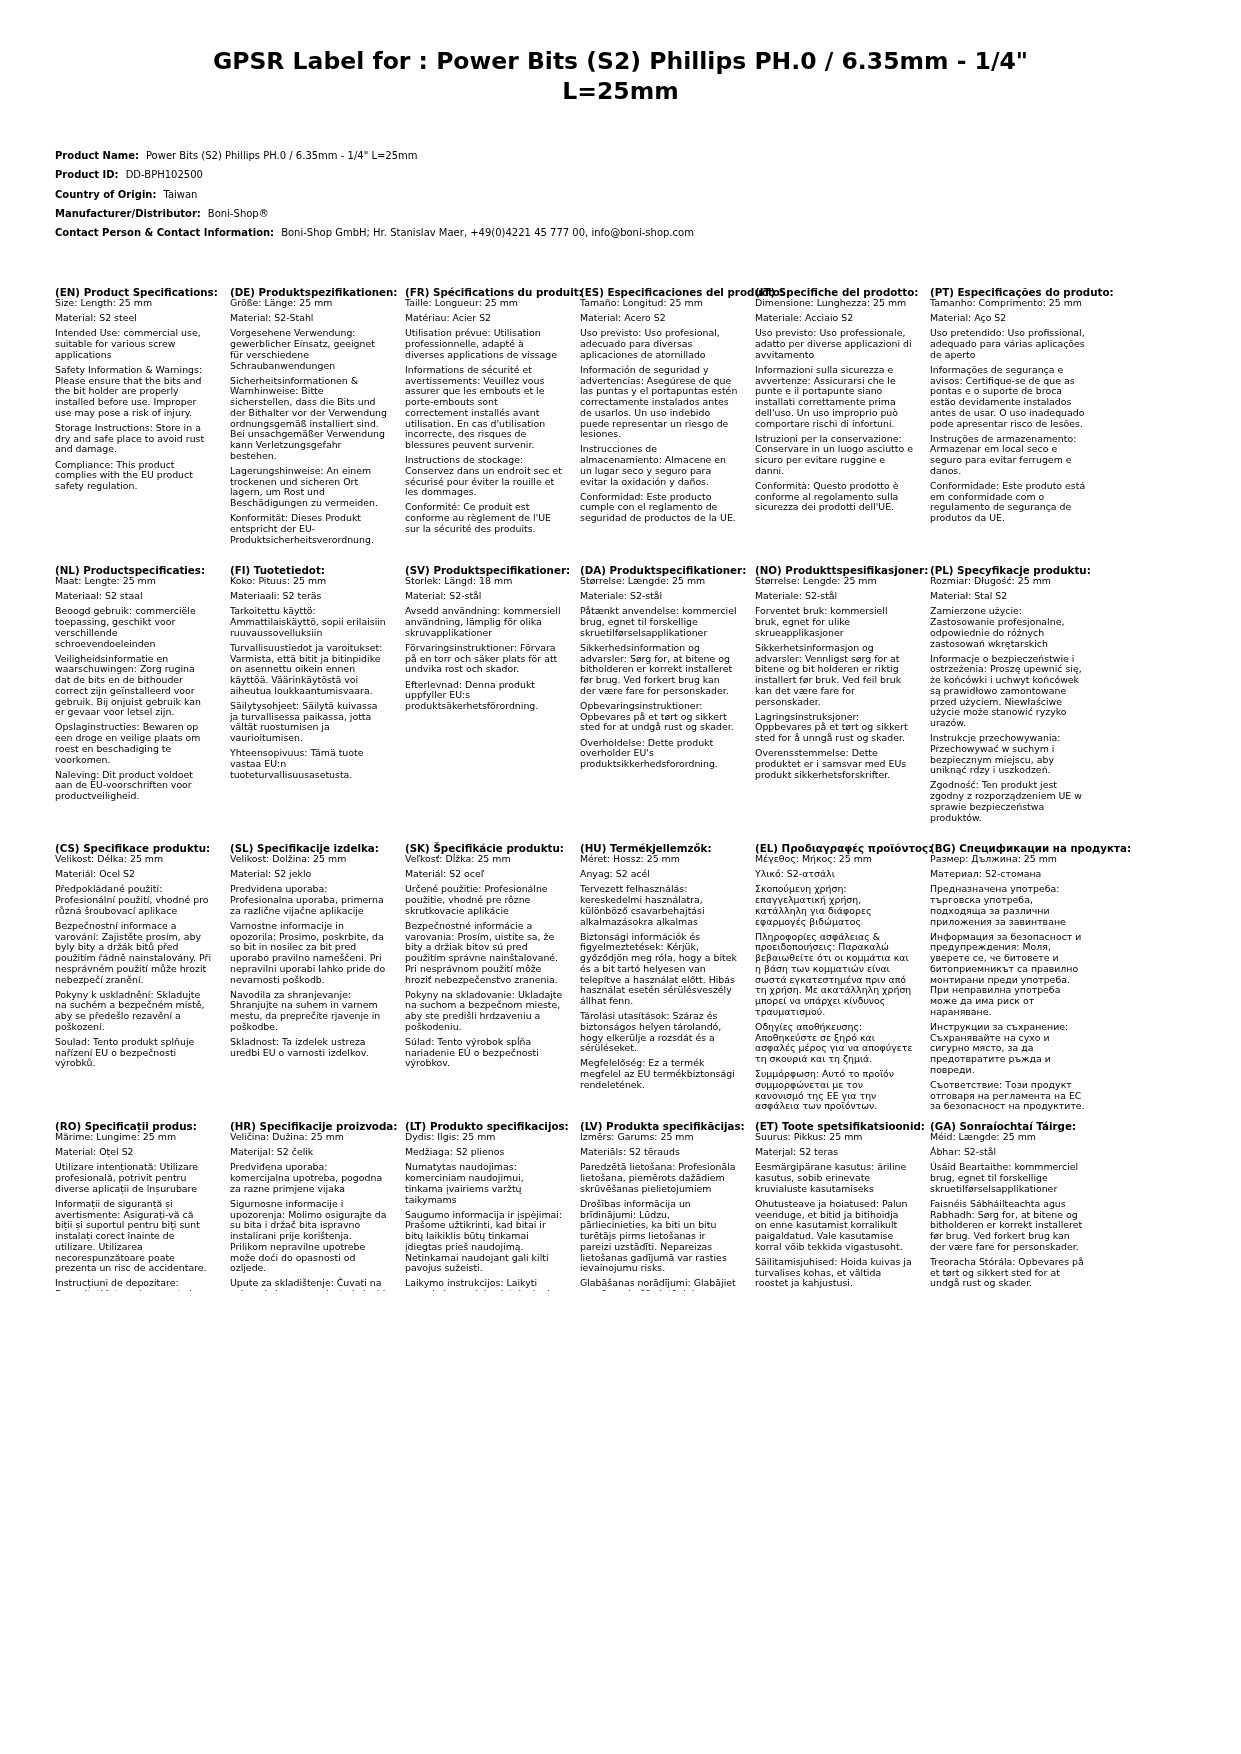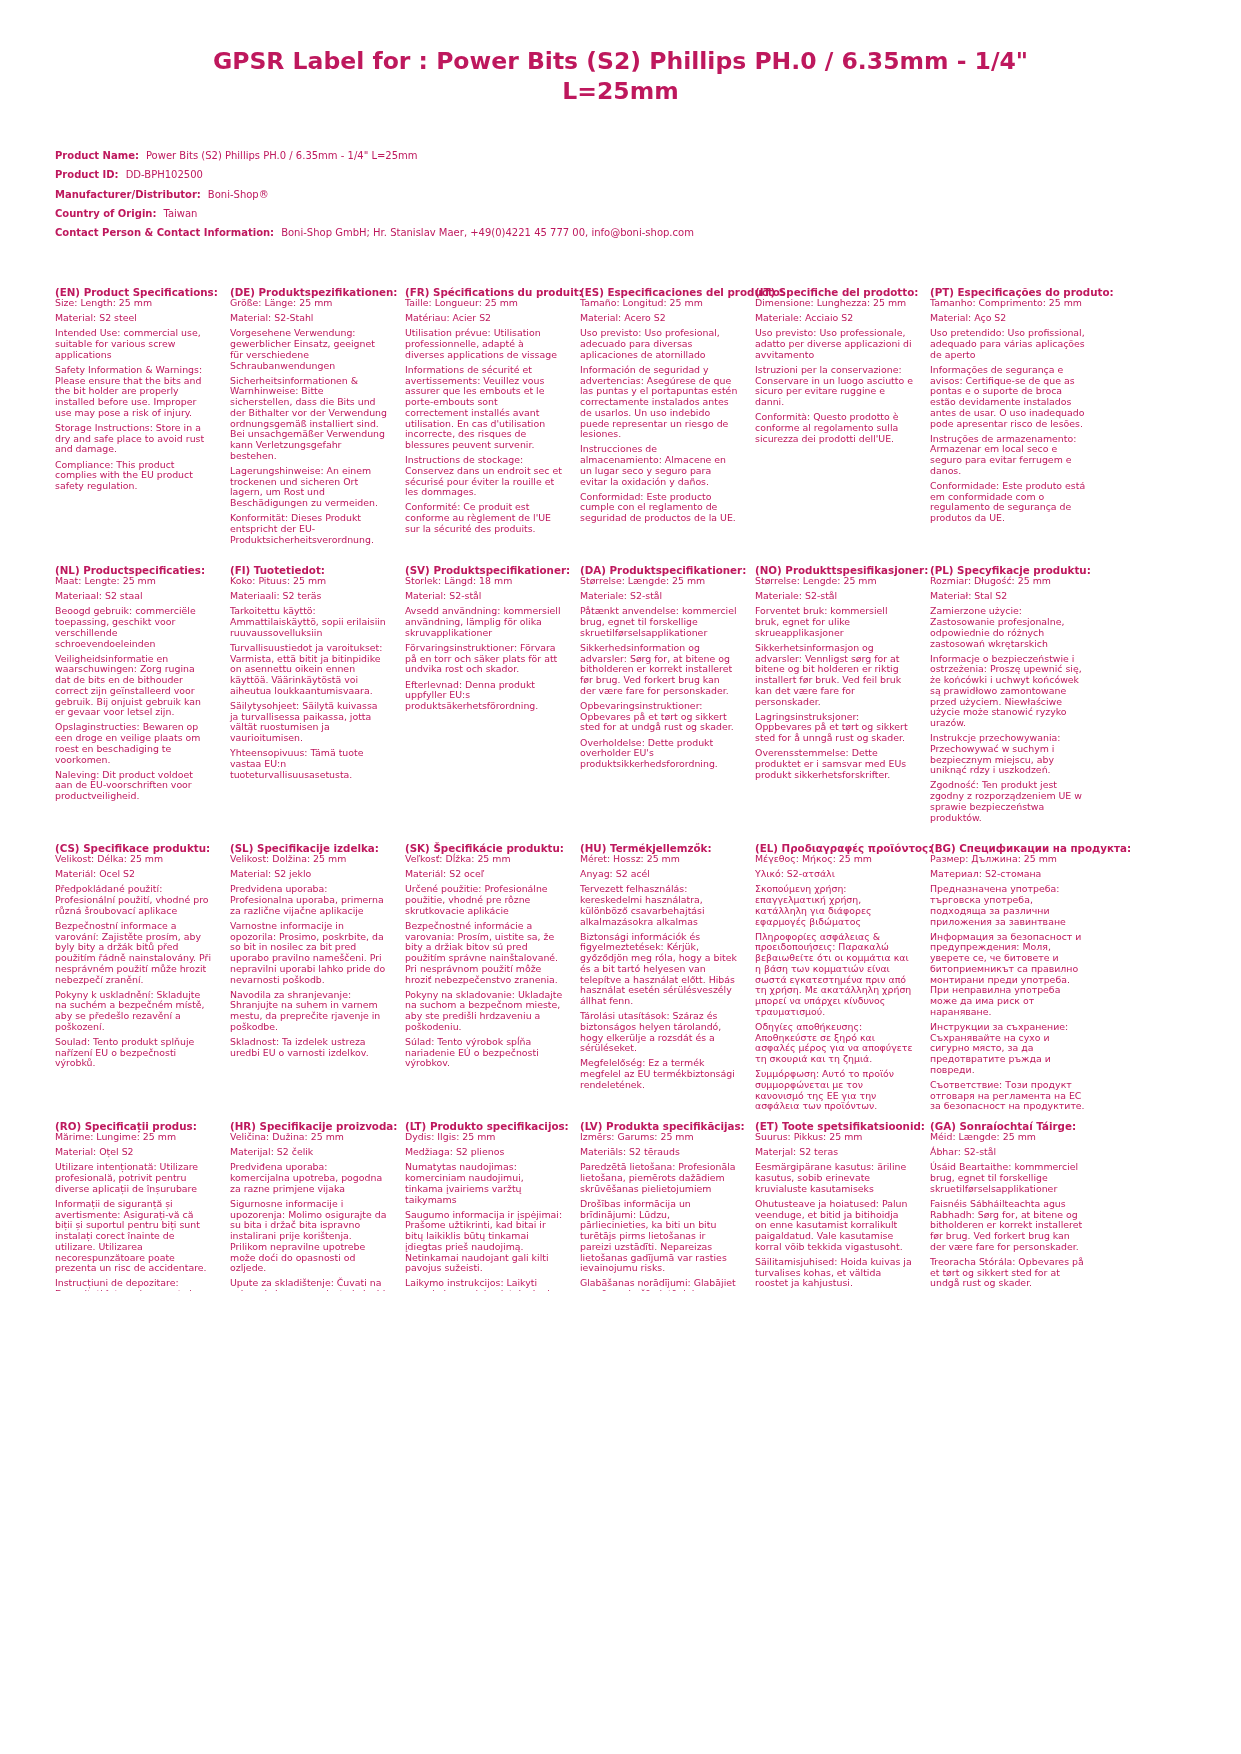--- a/index.html
+++ b/index.html
@@ -1,18 +1,18 @@
 <!DOCTYPE html>
 <html><head>
 <meta charset="utf-8">
 <style>
   html,body { margin:0; padding:0; background:#fff; }
   .page {
     position:relative; width:1241px; height:1291px; background:#fff;
-    font-family:"DejaVu Sans", sans-serif; color:#be185d; overflow:hidden;
+    font-family:"DejaVu Sans", sans-serif; color:#000000; overflow:hidden;
   }
   .title {
     position:absolute; top:46px; left:0; width:100%;
     text-align:center; font-weight:bold; font-size:23.5px; line-height:30px;
   }
   .product-info { position:absolute; left:55px; top:146px; font-size:10px; line-height:19.3px; }
   .pi-label { font-weight:bold; }
   .pi-value { margin-left:7px; }
   .specs-grid {
     position:absolute; left:55px; top:287px;
@@ -46,25 +46,25 @@
   <div class="product-info">
   <div class="pi-row">
     <span class="pi-label">Product Name:</span><span class="pi-value">Power Bits (S2) Phillips PH.0 / 6.35mm - 1/4" L=25mm</span>
   </div>
 
   <div class="pi-row">
     <span class="pi-label">Product ID:</span><span class="pi-value">DD-BPH102500</span>
   </div>
 
   <div class="pi-row">
+    <span class="pi-label">Country of Origin:</span><span class="pi-value">Taiwan</span>
+  </div>
+
+  <div class="pi-row">
     <span class="pi-label">Manufacturer/Distributor:</span><span class="pi-value">Boni-Shop®</span>
-  </div>
-
-  <div class="pi-row">
-    <span class="pi-label">Country of Origin:</span><span class="pi-value">Taiwan</span>
   </div>
 
   <div class="pi-row">
     <span class="pi-label">Contact Person &amp; Contact Information:</span><span class="pi-value">Boni-Shop GmbH; Hr. Stanislav Maer, +49(0)4221 45 777 00, info@boni-shop.com</span>
   </div>
 </div>
 
   <div class="specs-grid">
   <div class="cell">
     <h3 class="cell-heading">(EN) Product Specifications:</h3>
@@ -113,20 +113,21 @@
           <p>Conformidad: Este producto cumple con el reglamento de seguridad de productos de la UE.</p>
         </div>
   </div>
 
   <div class="cell">
     <h3 class="cell-heading">(IT) Specifiche del prodotto:</h3>
     <div class="cell-body">
           <p>Dimensione: Lunghezza: 25 mm</p>
           <p>Materiale: Acciaio S2</p>
           <p>Uso previsto: Uso professionale, adatto per diverse applicazioni di avvitamento</p>
+          <p>Informazioni sulla sicurezza e avvertenze: Assicurarsi che le punte e il portapunte siano installati correttamente prima dell'uso. Un uso improprio può comportare rischi di infortuni.</p>
           <p>Istruzioni per la conservazione: Conservare in un luogo asciutto e sicuro per evitare ruggine e danni.</p>
           <p>Conformità: Questo prodotto è conforme al regolamento sulla sicurezza dei prodotti dell'UE.</p>
         </div>
   </div>
 
   <div class="cell">
     <h3 class="cell-heading">(PT) Especificações do produto:</h3>
     <div class="cell-body">
           <p>Tamanho: Comprimento: 25 mm</p>
           <p>Material: Aço S2</p>

